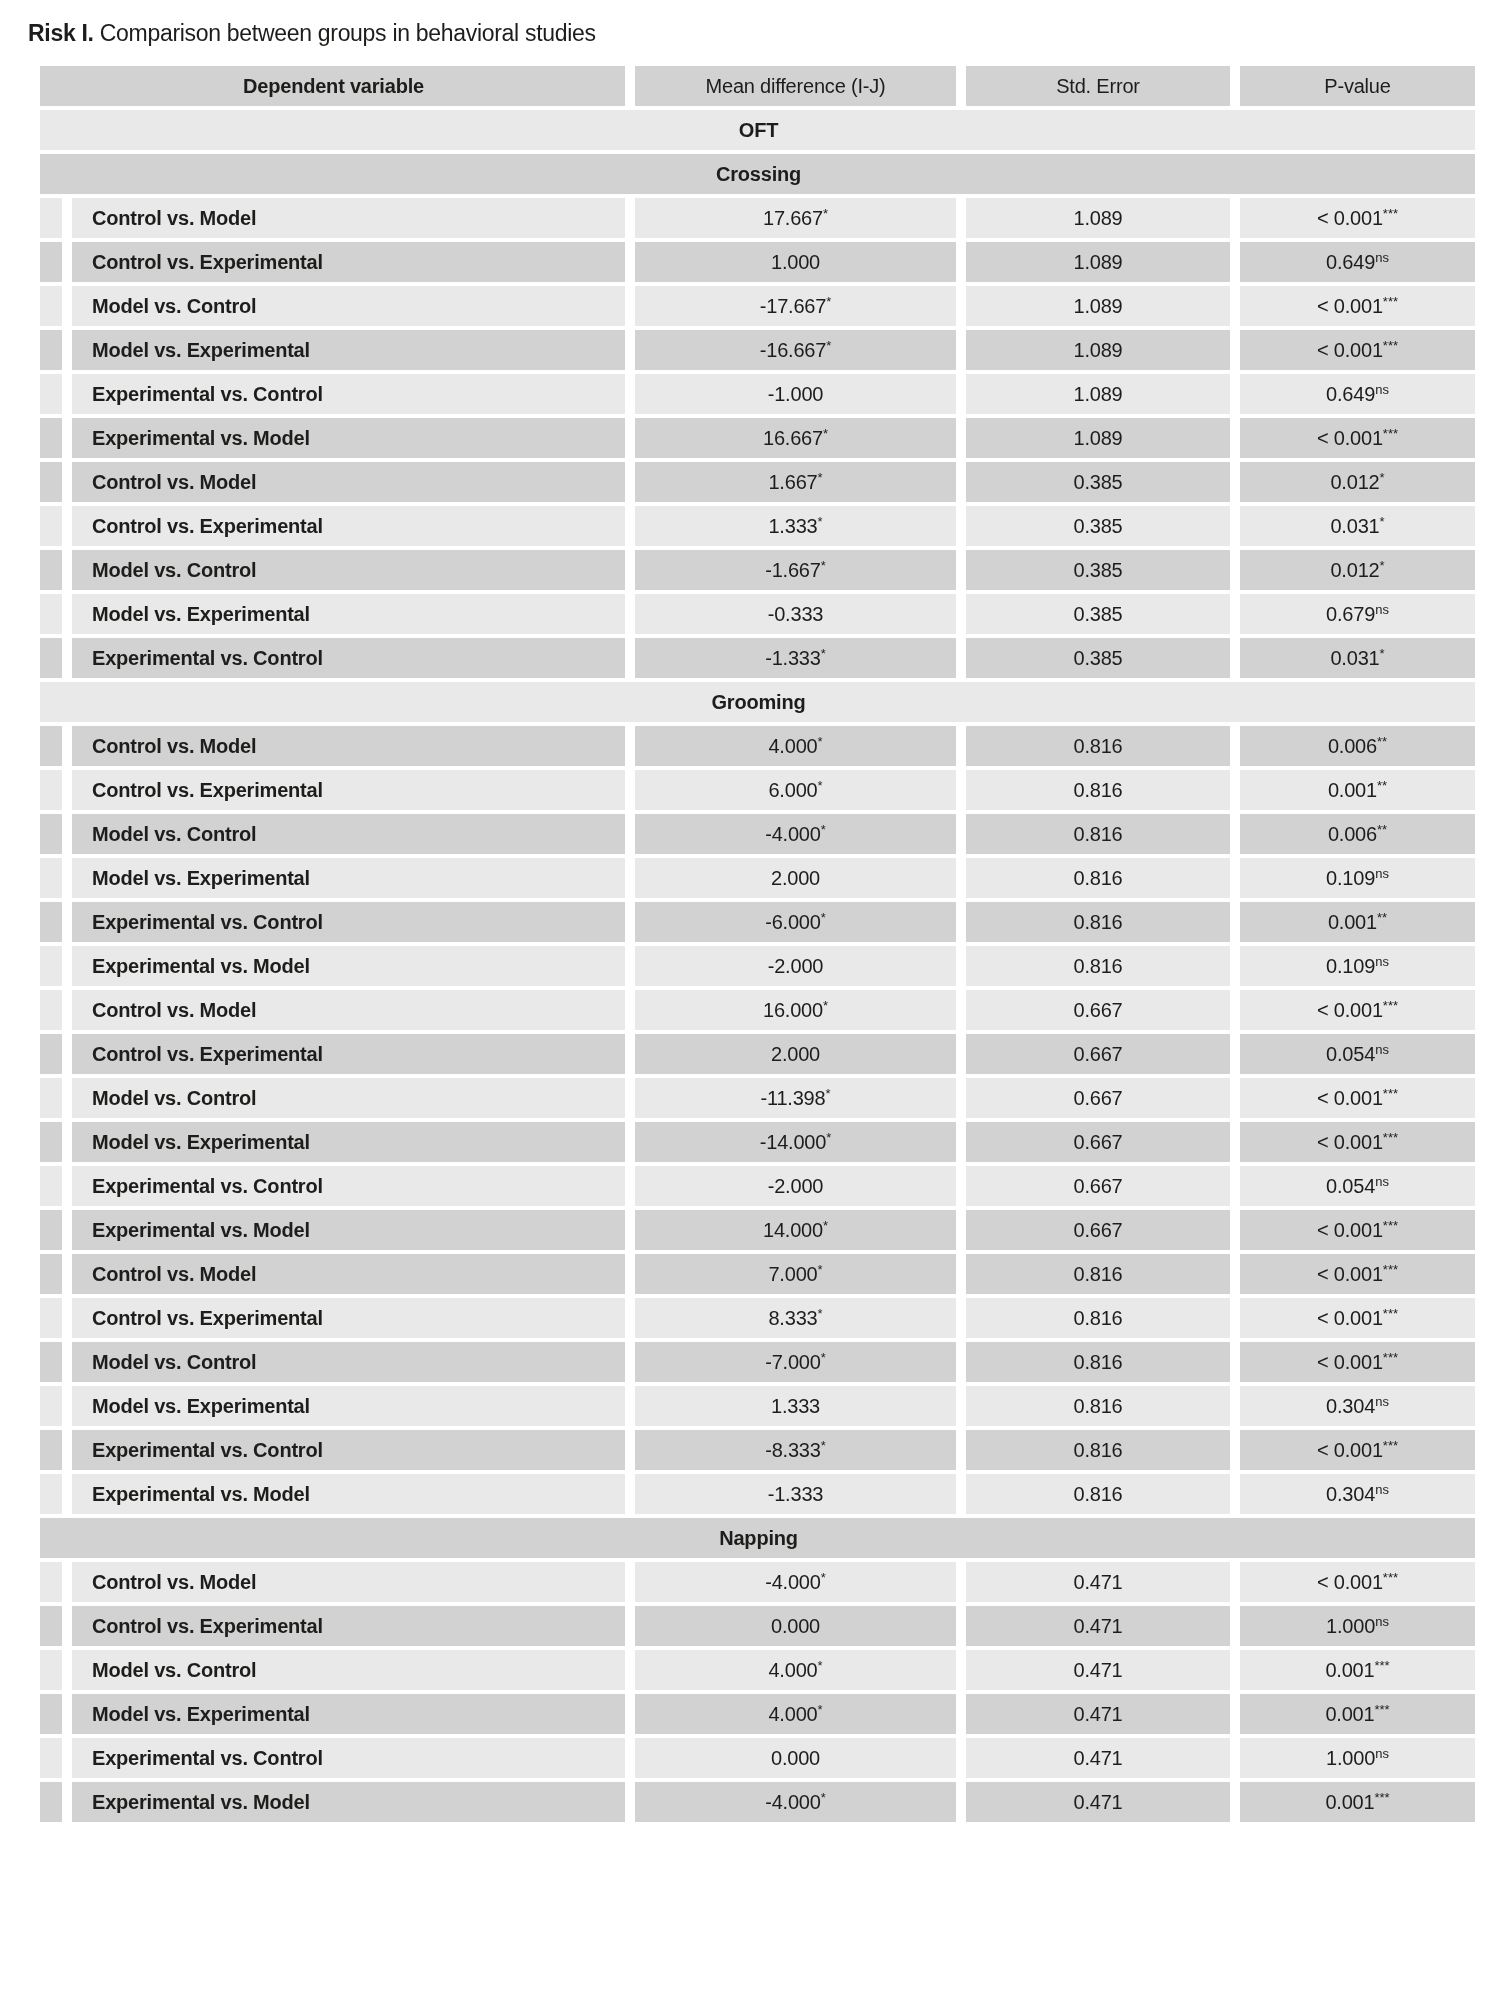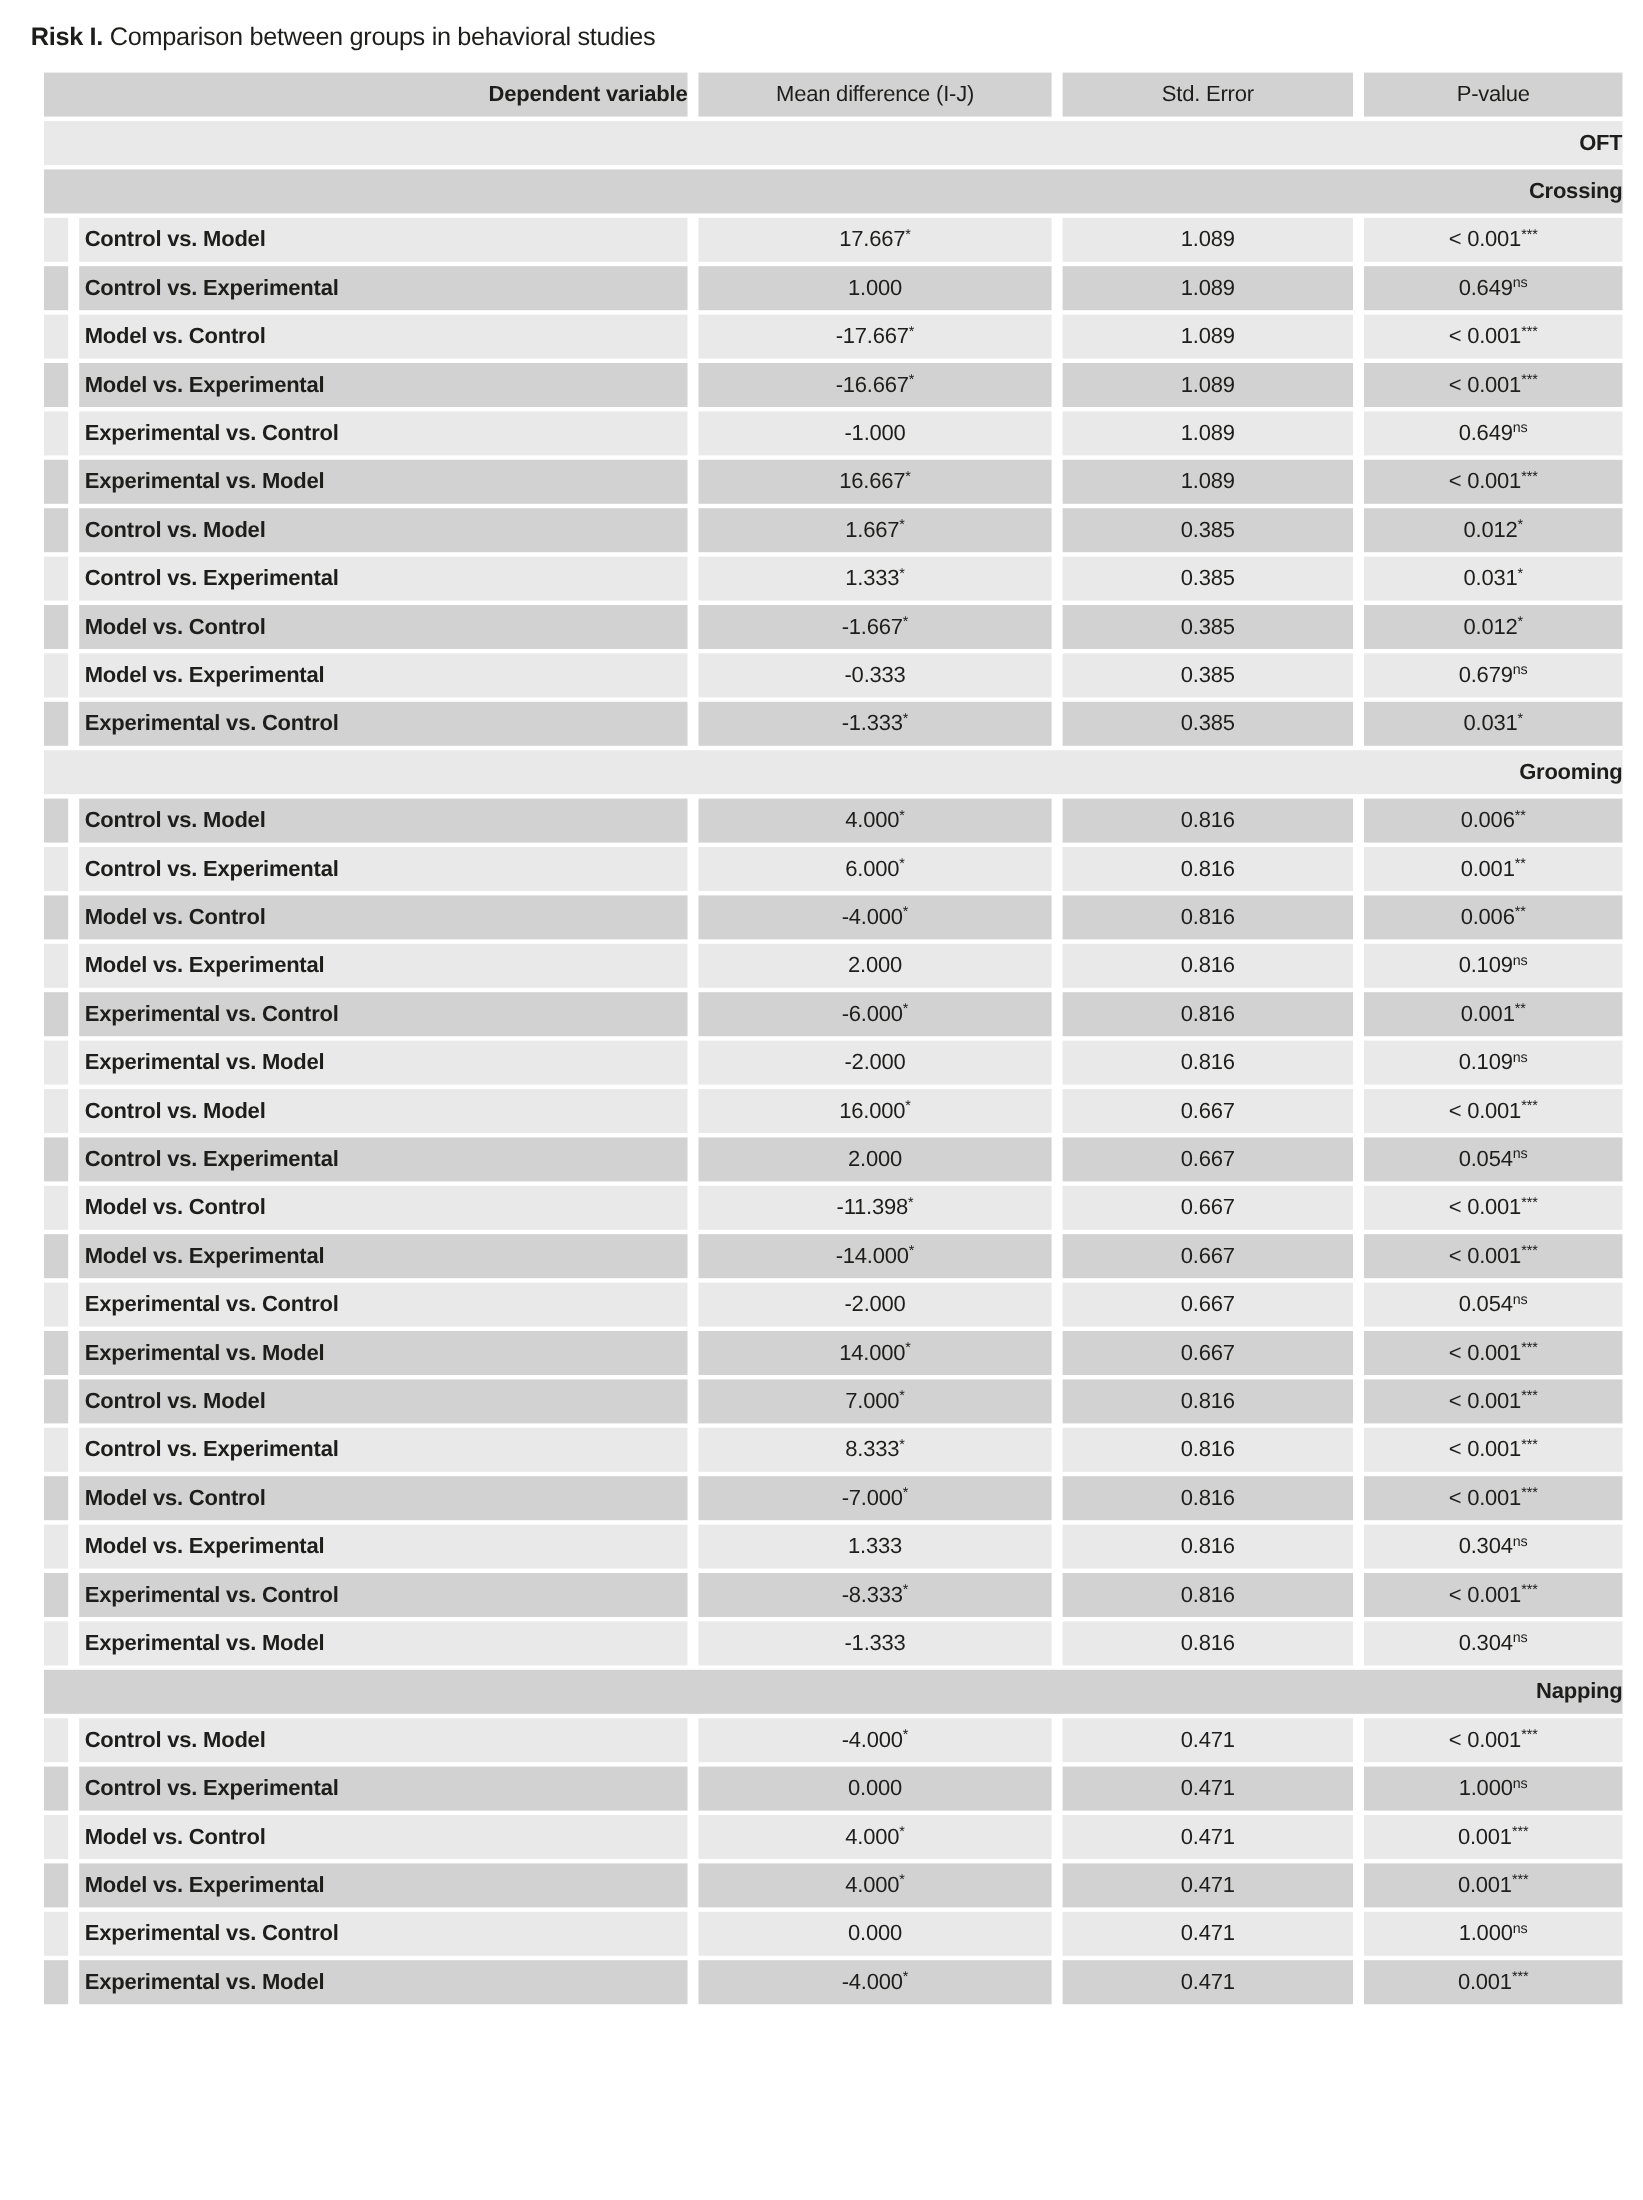--- a/index.html
+++ b/index.html
@@ -50,29 +50,29 @@
     letter-spacing: -0.2px;
     overflow: hidden;
     white-space: nowrap;
   }
   tr.dark  td { background: #d2d2d2; }
   tr.light td { background: #e9e9e9; }
 
   td.head-left, td.section-cell {
     font-weight: 700;
     padding-left: 2px;
-    text-align: right;
+    text-align: center;
   }
   td.head-center {
     font-weight: 400;
     text-align: center;
   }
   td.label-cell {
     font-weight: 700;
-    padding-left: 5px;
+    padding-left: 20px;
     text-align: left;
   }
   td.strip { padding: 0; }
   td.num {
     text-align: center;
     font-weight: 400;
   }
   .sup {
     font-size: 13px;
     vertical-align: 7px;

